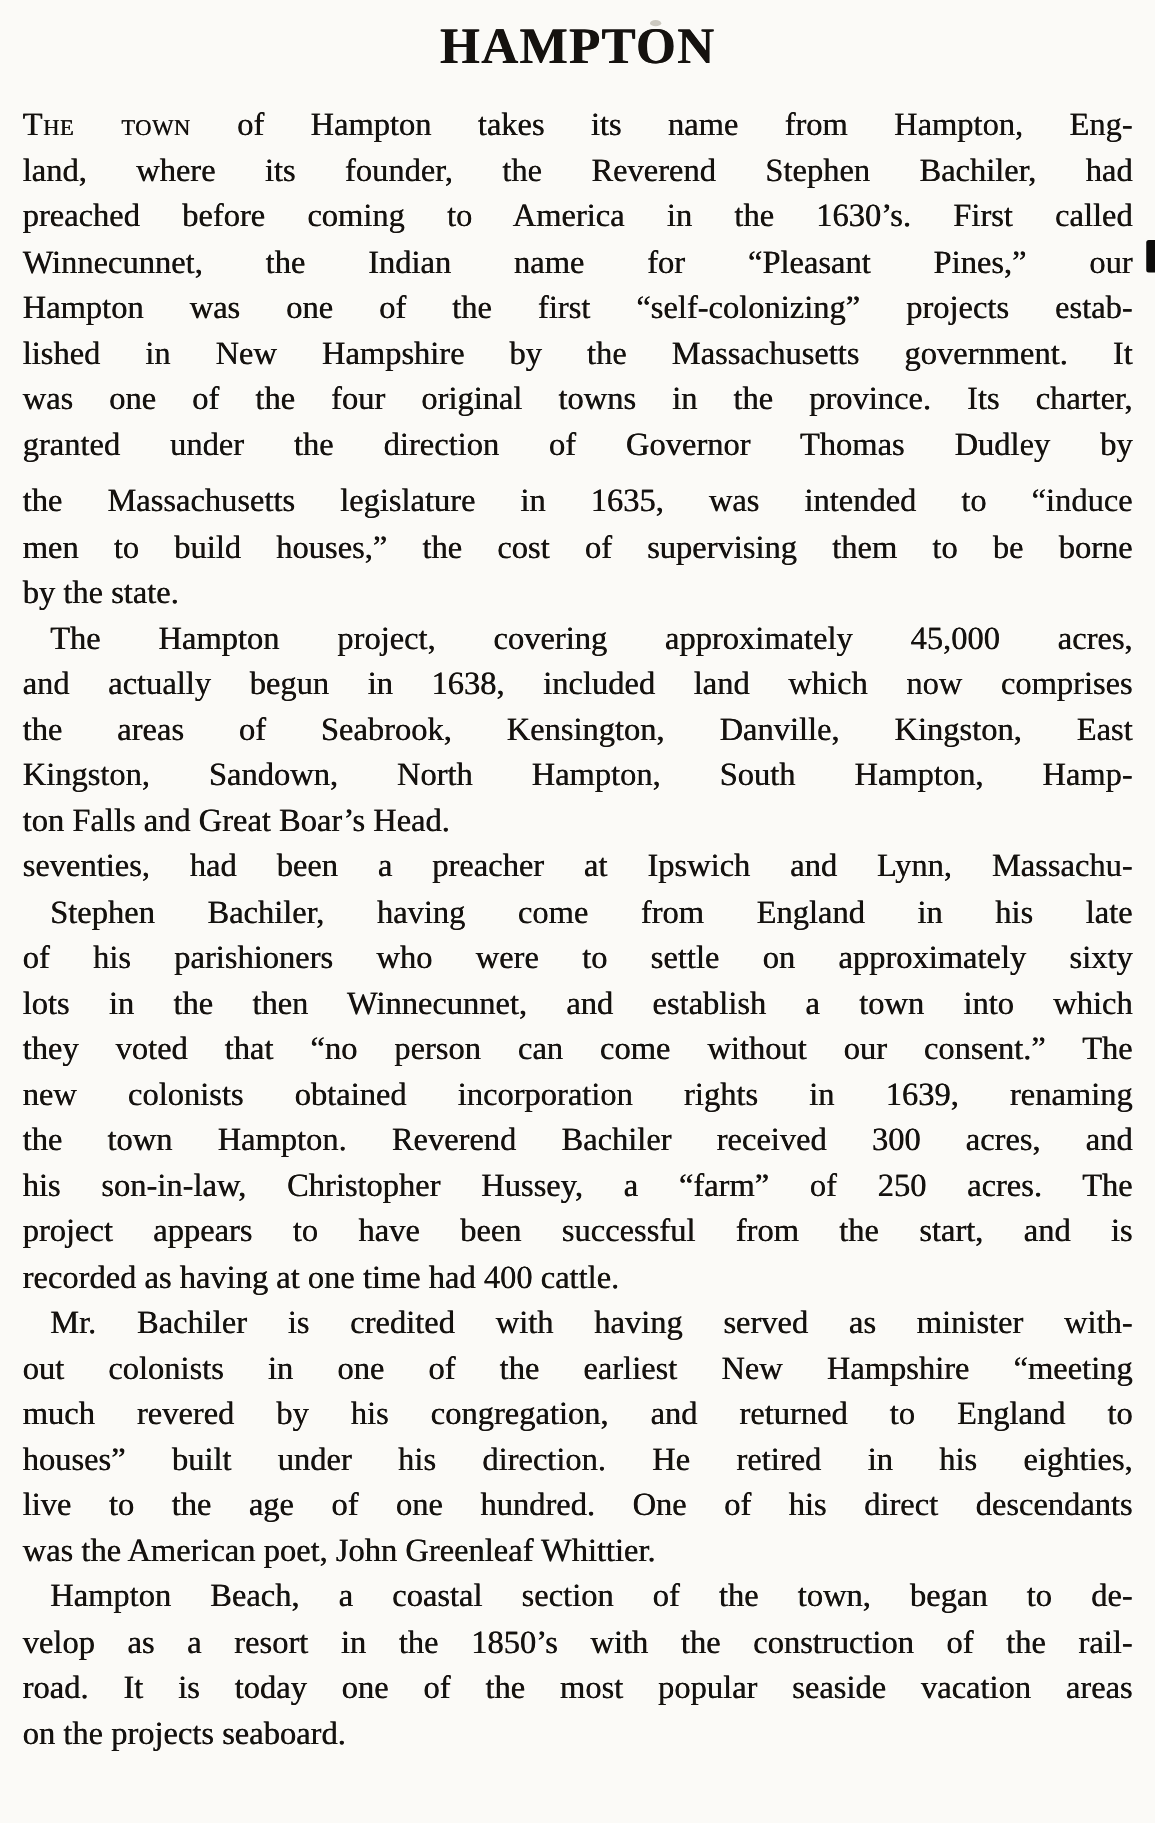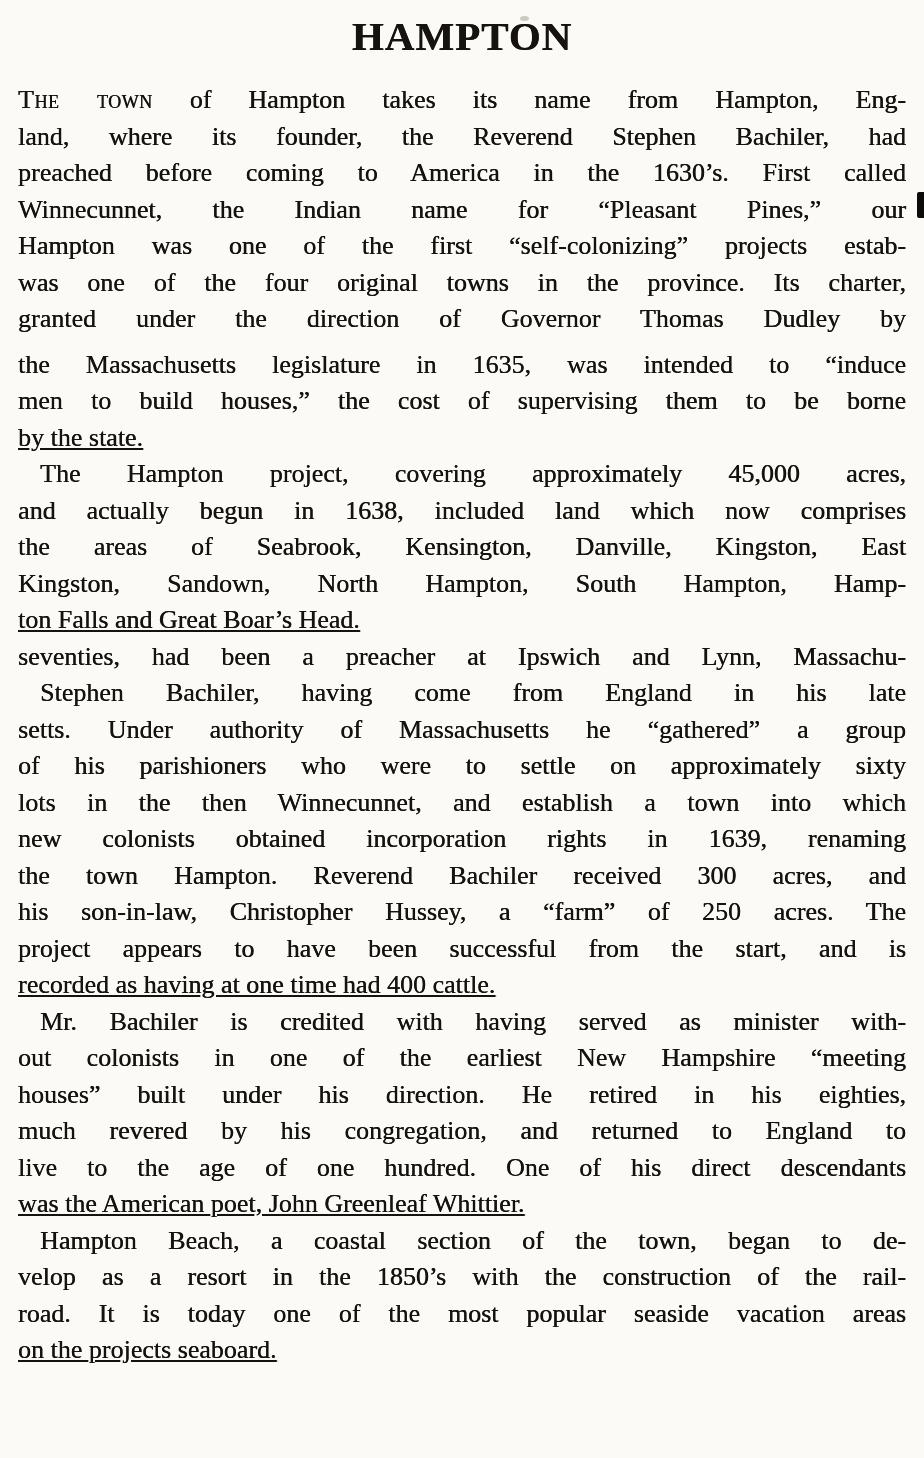--- a/index.html
+++ b/index.html
@@ -44,21 +44,20 @@
   .line {
     text-align: justify;
     text-align-last: justify;
     height: 36.5px;
     overflow: visible;
     white-space: normal;
   }
   .line.last {
     text-align: center;
     text-align-last: left;
-    text-decoration: underline;
   }
   .line.indent { text-indent: 22px; }
   .line.gap-above { margin-top: 9px; }
 
   .lead { font-variant: small-caps; letter-spacing: 0.5px; }
 
   .edge-mark {
     position: absolute;
     right: 0;
     top: 192px;
@@ -89,53 +88,54 @@
 
     <div class="para">
       <div class="line">
         <span class="lead">The town</span>
         <span>of Hampton takes its name from Hampton, Eng-</span>
       </div>
       <div class="line">land, where its founder, the Reverend Stephen Bachiler, had</div>
       <div class="line">preached before coming to America in the 1630’s. First called</div>
       <div class="line">Winnecunnet, the Indian name for “Pleasant Pines,” our</div>
       <div class="line">Hampton was one of the first “self-colonizing” projects estab-</div>
+      <div class="line">lished in New Hampshire by the Massachusetts government. It</div>
       <div class="line">was one of the four original towns in the province. Its charter,</div>
       <div class="line">granted under the direction of Governor Thomas Dudley by</div>
       <div class="line gap-above">the Massachusetts legislature in 1635, was intended to “induce</div>
       <div class="line">men to build houses,” the cost of supervising them to be borne</div>
       <div class="line last">by the state.</div>
     </div>
 
     <div class="para">
       <div class="line indent">The Hampton project, covering approximately 45,000 acres,</div>
       <div class="line">and actually begun in 1638, included land which now comprises</div>
       <div class="line">the areas of Seabrook, Kensington, Danville, Kingston, East</div>
       <div class="line">Kingston, Sandown, North Hampton, South Hampton, Hamp-</div>
       <div class="line last">ton Falls and Great Boar’s Head.</div>
     </div>
 
     <div class="para">
       <div class="line">seventies, had been a preacher at Ipswich and Lynn, Massachu-</div>
       <div class="line indent">Stephen Bachiler, having come from England in his late</div>
-      <div class="line">setts. Under authority of Massachusetts he “gathered” a group</div>
       <div class="line">of his parishioners who were to settle on approximately sixty</div>
       <div class="line">lots in the then Winnecunnet, and establish a town into which</div>
+      <div class="line">they voted that “no person can come without our consent.” The</div>
       <div class="line">new colonists obtained incorporation rights in 1639, renaming</div>
       <div class="line">the town Hampton. Reverend Bachiler received 300 acres, and</div>
       <div class="line">his son-in-law, Christopher Hussey, a “farm” of 250 acres. The</div>
       <div class="line">project appears to have been successful from the start, and is</div>
       <div class="line last">recorded as having at one time had 400 cattle.</div>
     </div>
 
     <div class="para">
       <div class="line indent">Mr. Bachiler is credited with having served as minister with-</div>
       <div class="line">out colonists in one of the earliest New Hampshire “meeting</div>
+      <div class="line">much revered by his congregation, and returned to England to</div>
       <div class="line">houses” built under his direction. He retired in his eighties,</div>
-      <div class="line">much revered by his congregation, and returned to England to</div>
       <div class="line">live to the age of one hundred. One of his direct descendants</div>
       <div class="line last">was the American poet, John Greenleaf Whittier.</div>
     </div>
 
     <div class="para">
       <div class="line indent">Hampton Beach, a coastal section of the town, began to de-</div>
       <div class="line">velop as a resort in the 1850’s with the construction of the rail-</div>
       <div class="line">road. It is today one of the most popular seaside vacation areas</div>
       <div class="line last">on the projects seaboard.</div>
     </div>

